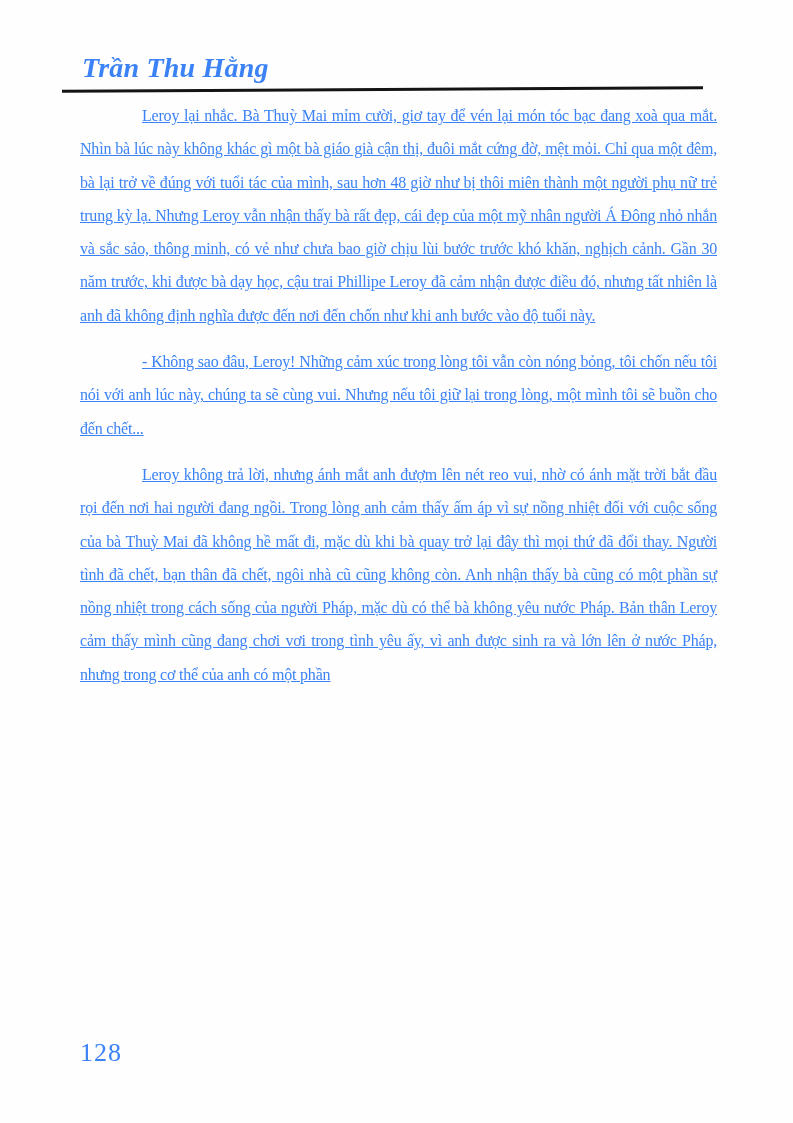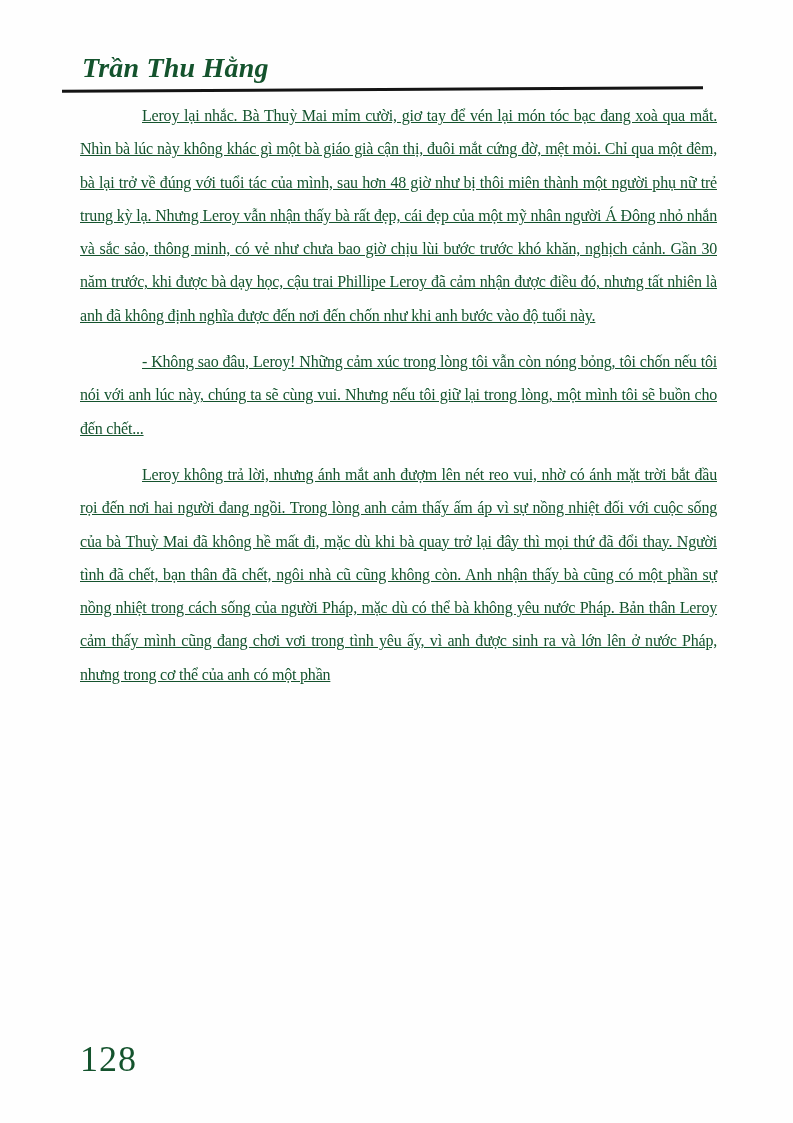--- a/index.html
+++ b/index.html
@@ -5,21 +5,21 @@
   html, body {
     margin: 0;
     padding: 0;
     background: #ffffff;
   }
   .page {
     position: relative;
     width: 793px;
     height: 1123px;
     background: #fefefe;
-    color: #14532d;
+    color: #3b82f6;
     font-family: "Liberation Serif", "DejaVu Serif", serif;
     overflow: hidden;
   }
   .running-header {
     position: absolute;
     left: 82px;
     top: 52px;
     font-size: 28px;
     font-weight: bold;
     font-style: italic;
@@ -47,21 +47,21 @@
     text-decoration: underline;
   }
   .page-body p {
     margin: 0 0 13px 0;
     text-indent: 62px;
   }
   .page-number {
     position: absolute;
     left: 80px;
     top: 1038px;
-    font-size: 36px;
+    font-size: 26px;
     letter-spacing: 1px;
   }
 </style>
 </head>
 <body>
 
 <div class="page">
 
   <div class="running-header">Trần Thu Hằng</div>
 

